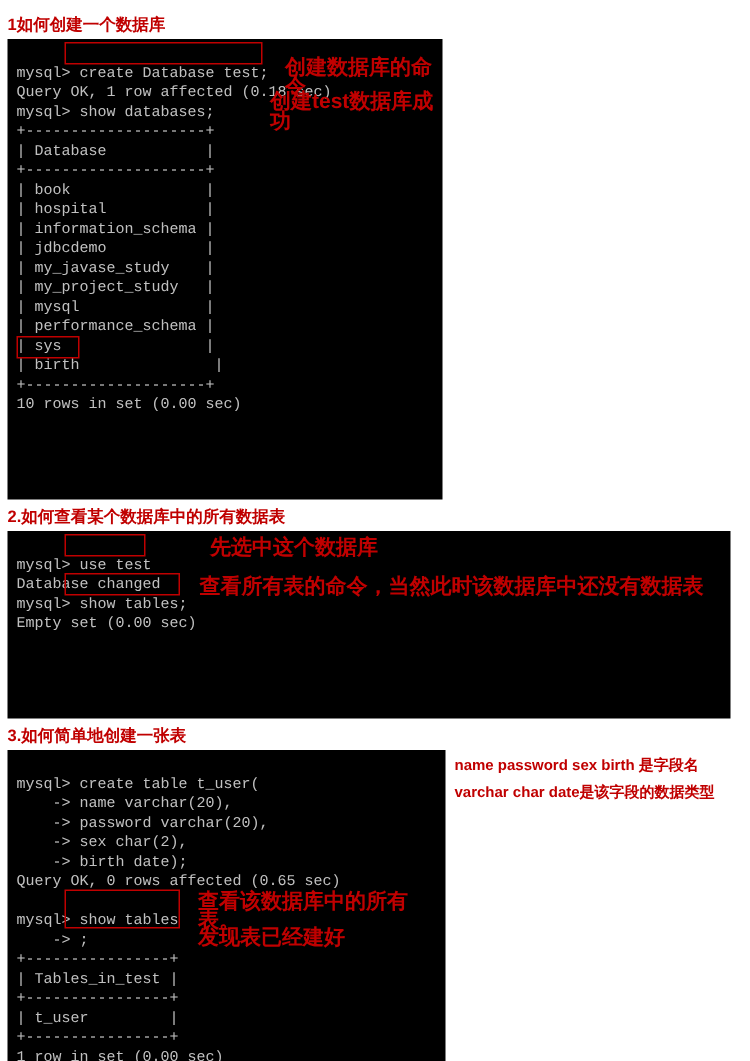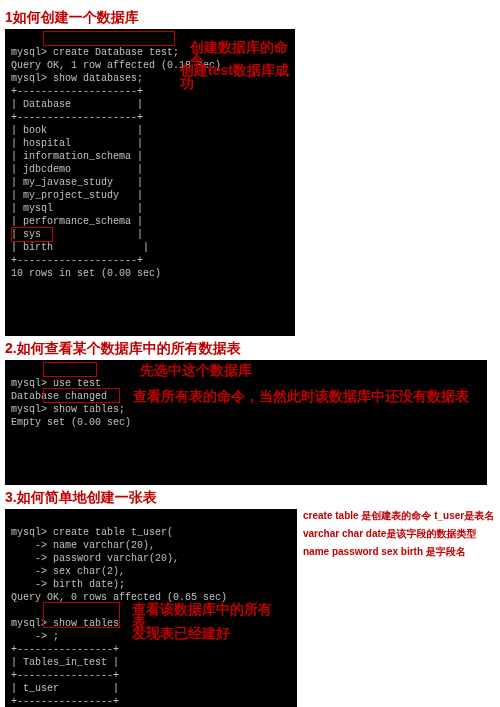--- a/index.html
+++ b/index.html
@@ -7,21 +7,21 @@
     padding: 5px;
     font-family: "Microsoft YaHei", sans-serif;
     font-size: 11px;
     background: #fff;
     width: 490px;
   }
   .section-title {
     color: #c00000;
     font-weight: bold;
     margin: 4px 0 2px 0;
-    font-size: 14px;
+    font-size: 11px;
   }
   .terminal {
     background: #000;
     color: #c0c0c0;
     font-family: Consolas, "Courier New", monospace;
     font-size: 10px;
     padding: 4px 6px;
     white-space: pre;
     line-height: 13px;
     position: relative;
@@ -107,17 +107,16 @@
 <span>| Tables_in_test |</span>
 <span>+----------------+</span>
 <span>| t_user         |</span>
 <span>+----------------+</span>
 <span>1 row in set (0.00 sec)</span>
 <div class="box" style="left:38px; top:93px; width:75px; height:24px;"></div>
 <div class="annot" style="left:127px; top:94px; width:150px;">查看该数据库中的所有表。</div>
 <div class="annot" style="left:127px; top:118px;">发现表已经建好</div>
 </div>
 <div class="side">
-  <div class="side-annot">create table 是创建表的命令 t_user是表名</div>
+  <div class="side-annot" style="margin-top:4px;">name password sex birth  是字段名</div>
   <div class="side-annot" style="margin-top:4px;">varchar char date是该字段的数据类型</div>
-  <div class="side-annot" style="margin-top:4px;">name password sex birth  是字段名</div>
 </div>
 </div>
 
 </body></html>

